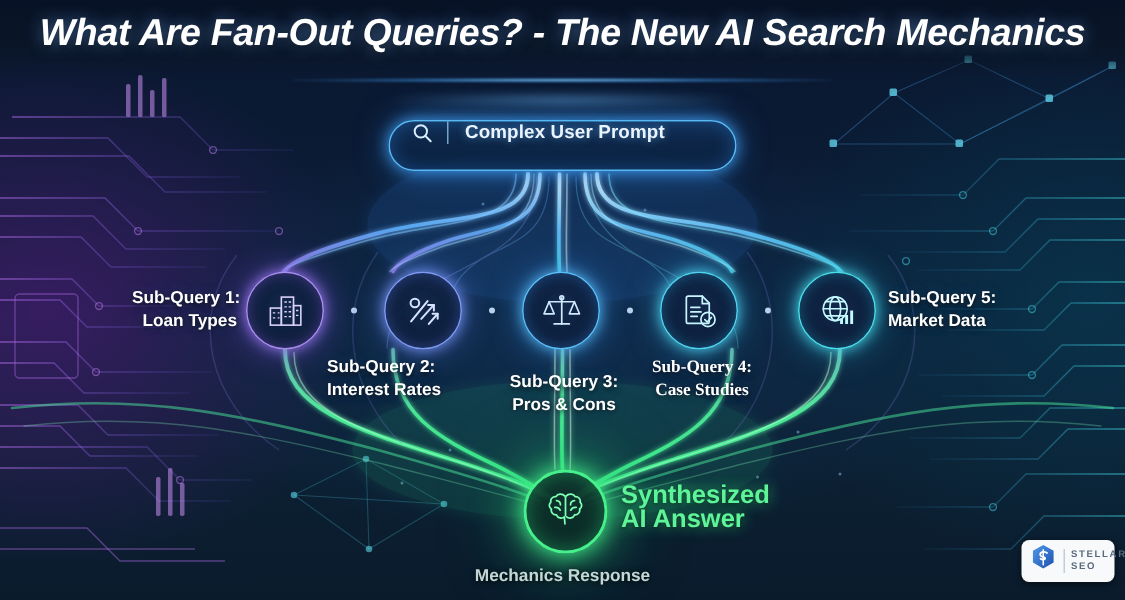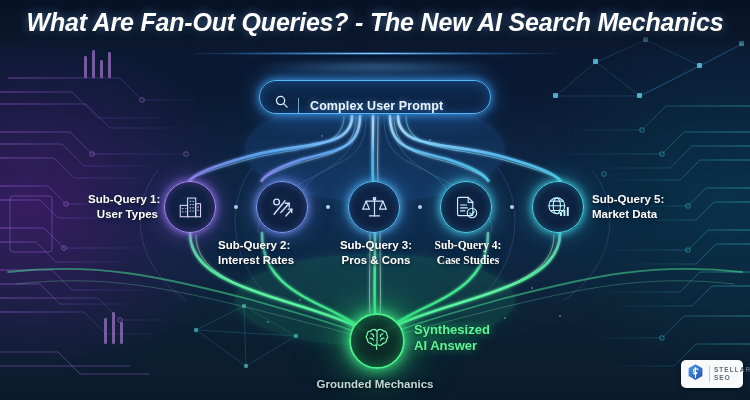--- a/index.html
+++ b/index.html
@@ -68,21 +68,21 @@
     left: 259px; top: 80px;
     width: 232px; height: 34px;
     border-radius: 17px;
     border: 1.6px solid #56b8f5;
     background: linear-gradient(180deg, rgba(16,45,82,0.92) 0%, rgba(10,32,62,0.92) 100%);
     box-shadow:
       0 0 10px rgba(70,170,255,0.85),
       0 0 22px rgba(50,140,240,0.55),
       inset 0 0 12px rgba(40,120,210,0.45);
     display: flex;
-    align-items: flex-end;
+    align-items: flex-start;
     box-sizing: border-box;
     padding: 0 14px;
   }
   .prompt-sep {
     width: 1px; height: 15px;
     background: rgba(150,205,245,0.75);
     margin: 0 11px 0 9px;
   }
   .prompt-text {
     color: #eaf4ff;
@@ -139,29 +139,29 @@
     position: absolute;
     color: #ffffff;
     font-size: 11.5px;
     font-weight: bold;
     line-height: 14.5px;
     text-shadow: 0 1px 4px rgba(0,0,0,0.9), 0 0 8px rgba(90,150,220,0.35);
     white-space: nowrap;
   }
   .label-l1 { left: 88px;  top: 192px; text-align: right; width: 70px; }
   .label-l2 { left: 218px; top: 238px; width: 128px; }
-  .label-l3 { left: 312px; top: 238px; text-align: center; width: 128px; }
+  .label-l3 { left: 312px; top: 248px; text-align: center; width: 128px; }
   .label-l4 { left: 404px; top: 238px; text-align: center; width: 128px; font-family: Liberation Serif, serif; }
   .label-l5 { left: 592px; top: 192px; text-align: left; width: 100px; }
 
   .label-answer {
     position: absolute;
     left: 414px; top: 322px;
     color: #5ef59a;
-    font-size: 13px;
+    font-size: 17px;
     font-weight: bold;
     line-height: 15.5px;
     text-shadow: 0 0 9px rgba(60,230,130,0.75), 0 1px 3px rgba(0,0,0,0.8);
     white-space: nowrap;
   }
   .label-grounded {
     position: absolute;
     left: 0; top: 378px;
     width: 750px;
     text-align: center;
@@ -543,21 +543,21 @@
         <path d="M9.6 10.4 C11.4 10.6 12.4 11.8 12.4 13.4"></path>
         <path d="M8.4 15.2 C10 15 11.6 15.8 12.2 17.2"></path>
         <path d="M22.4 10.4 C20.6 10.6 19.6 11.8 19.6 13.4"></path>
         <path d="M23.6 15.2 C22 15 20.4 15.8 19.8 17.2"></path>
       </svg>
     </span>
   </div>
 
   <div class="label label-l1">
     <div>Sub-Query 1:</div>
-    <div>User Types</div>
+    <div>Loan Types</div>
   </div>
   <div class="label label-l2">
     <div>Sub-Query 2:</div>
     <div>Interest Rates</div>
   </div>
   <div class="label label-l3">
     <div>Sub-Query 3:</div>
     <div>Pros &amp; Cons</div>
   </div>
   <div class="label label-l4">
@@ -566,21 +566,21 @@
   </div>
   <div class="label label-l5">
     <div>Sub-Query 5:</div>
     <div>Market Data</div>
   </div>
 
   <div class="label-answer">
     <div>Synthesized</div>
     <div>AI Answer</div>
   </div>
-  <div class="label-grounded">Grounded Mechanics</div>
+  <div class="label-grounded">Mechanics Response</div>
 
   <div class="logo-badge">
     <span>
       <svg width="19" height="19" viewBox="0 0 32 32">
         <defs>
           <linearGradient id="hexg" x1="0" y1="0" x2="1" y2="1">
             <stop offset="0%" stop-color="#4f9ae8"></stop>
             <stop offset="100%" stop-color="#1e4fae"></stop>
           </linearGradient>
         </defs>

